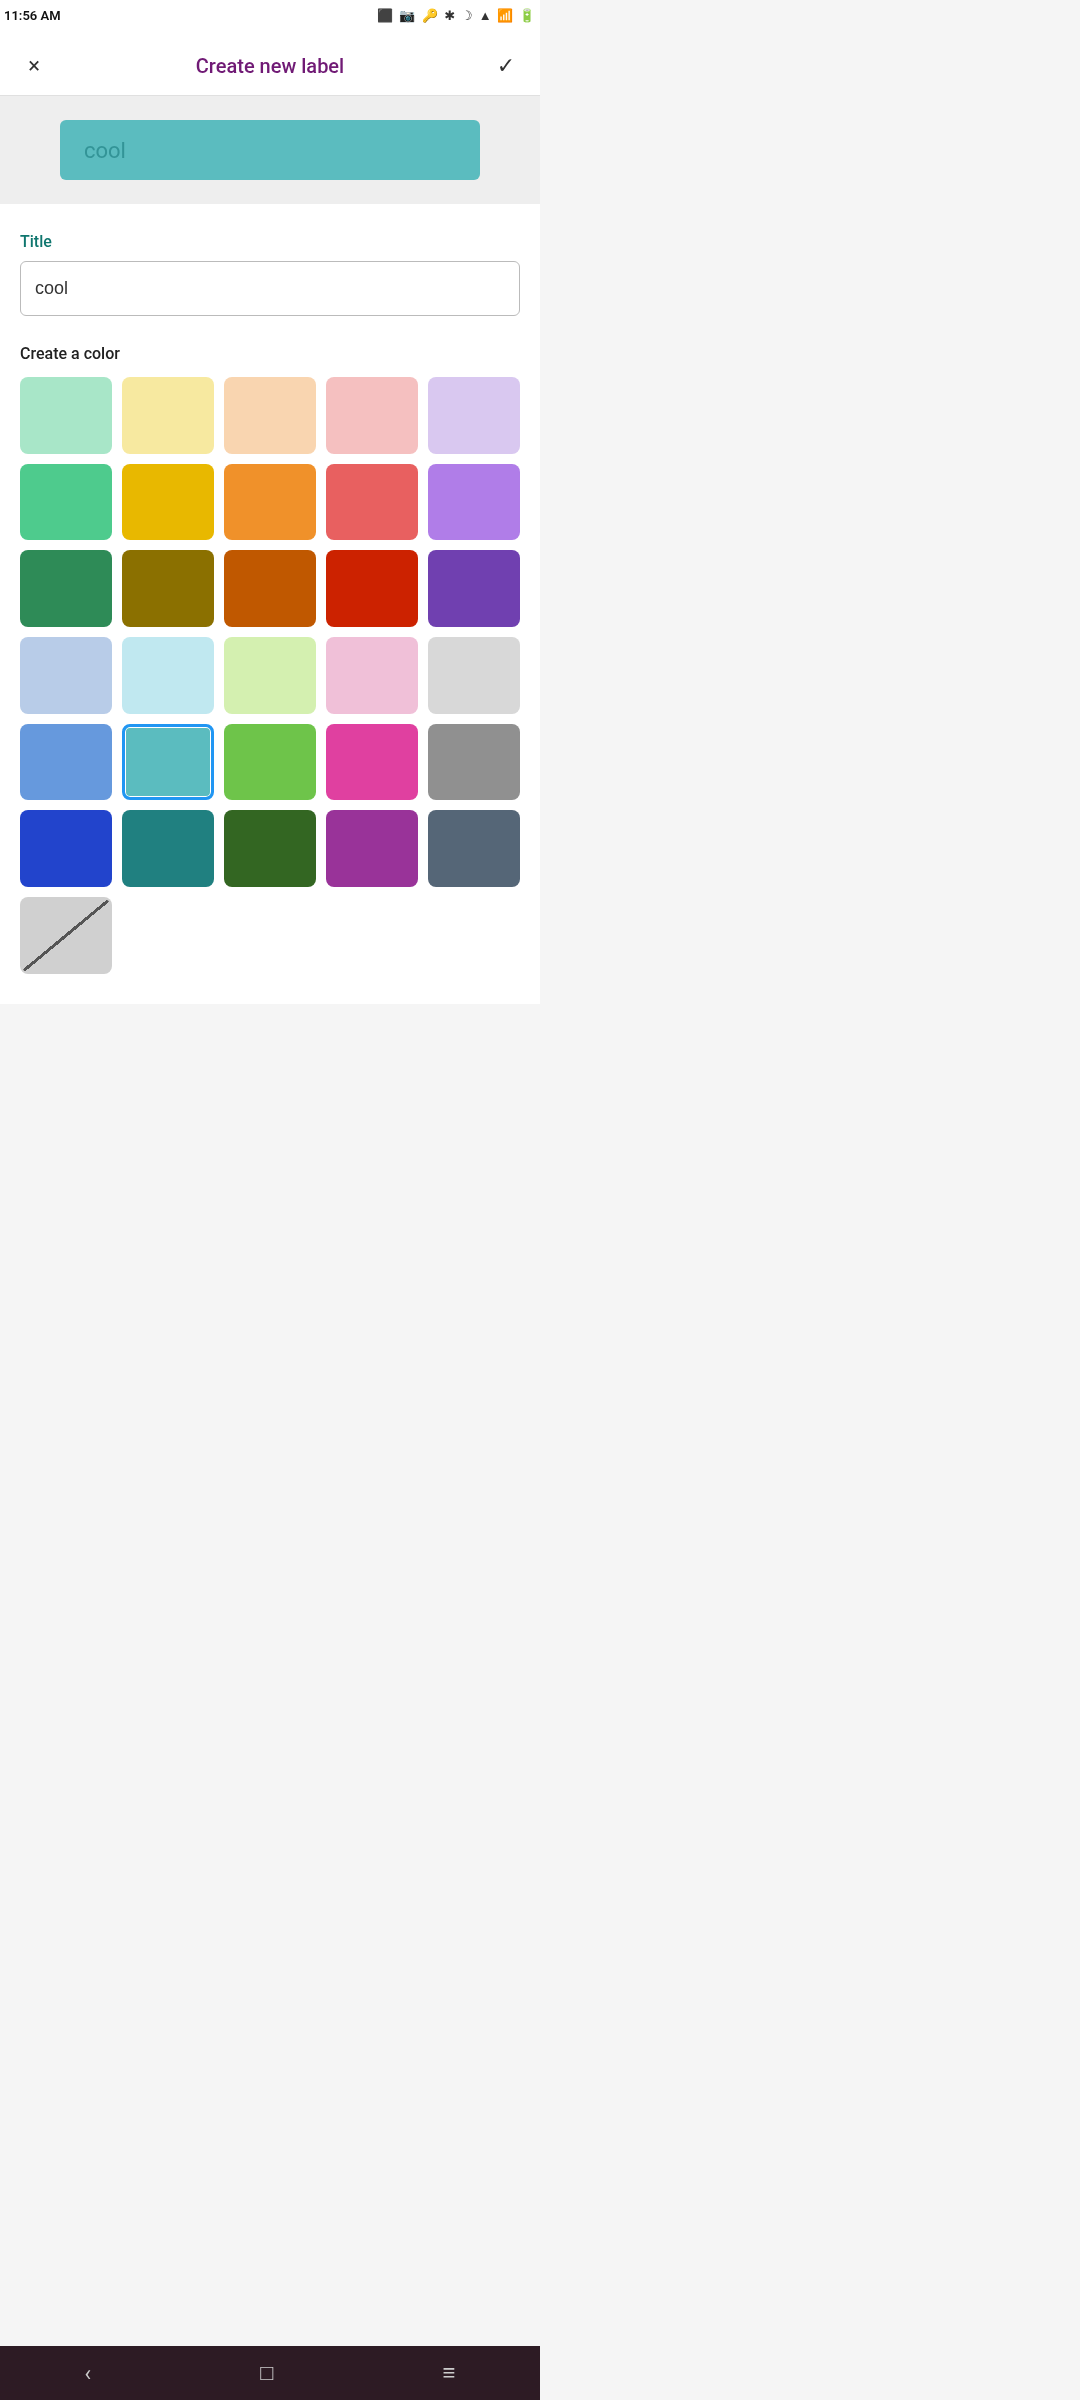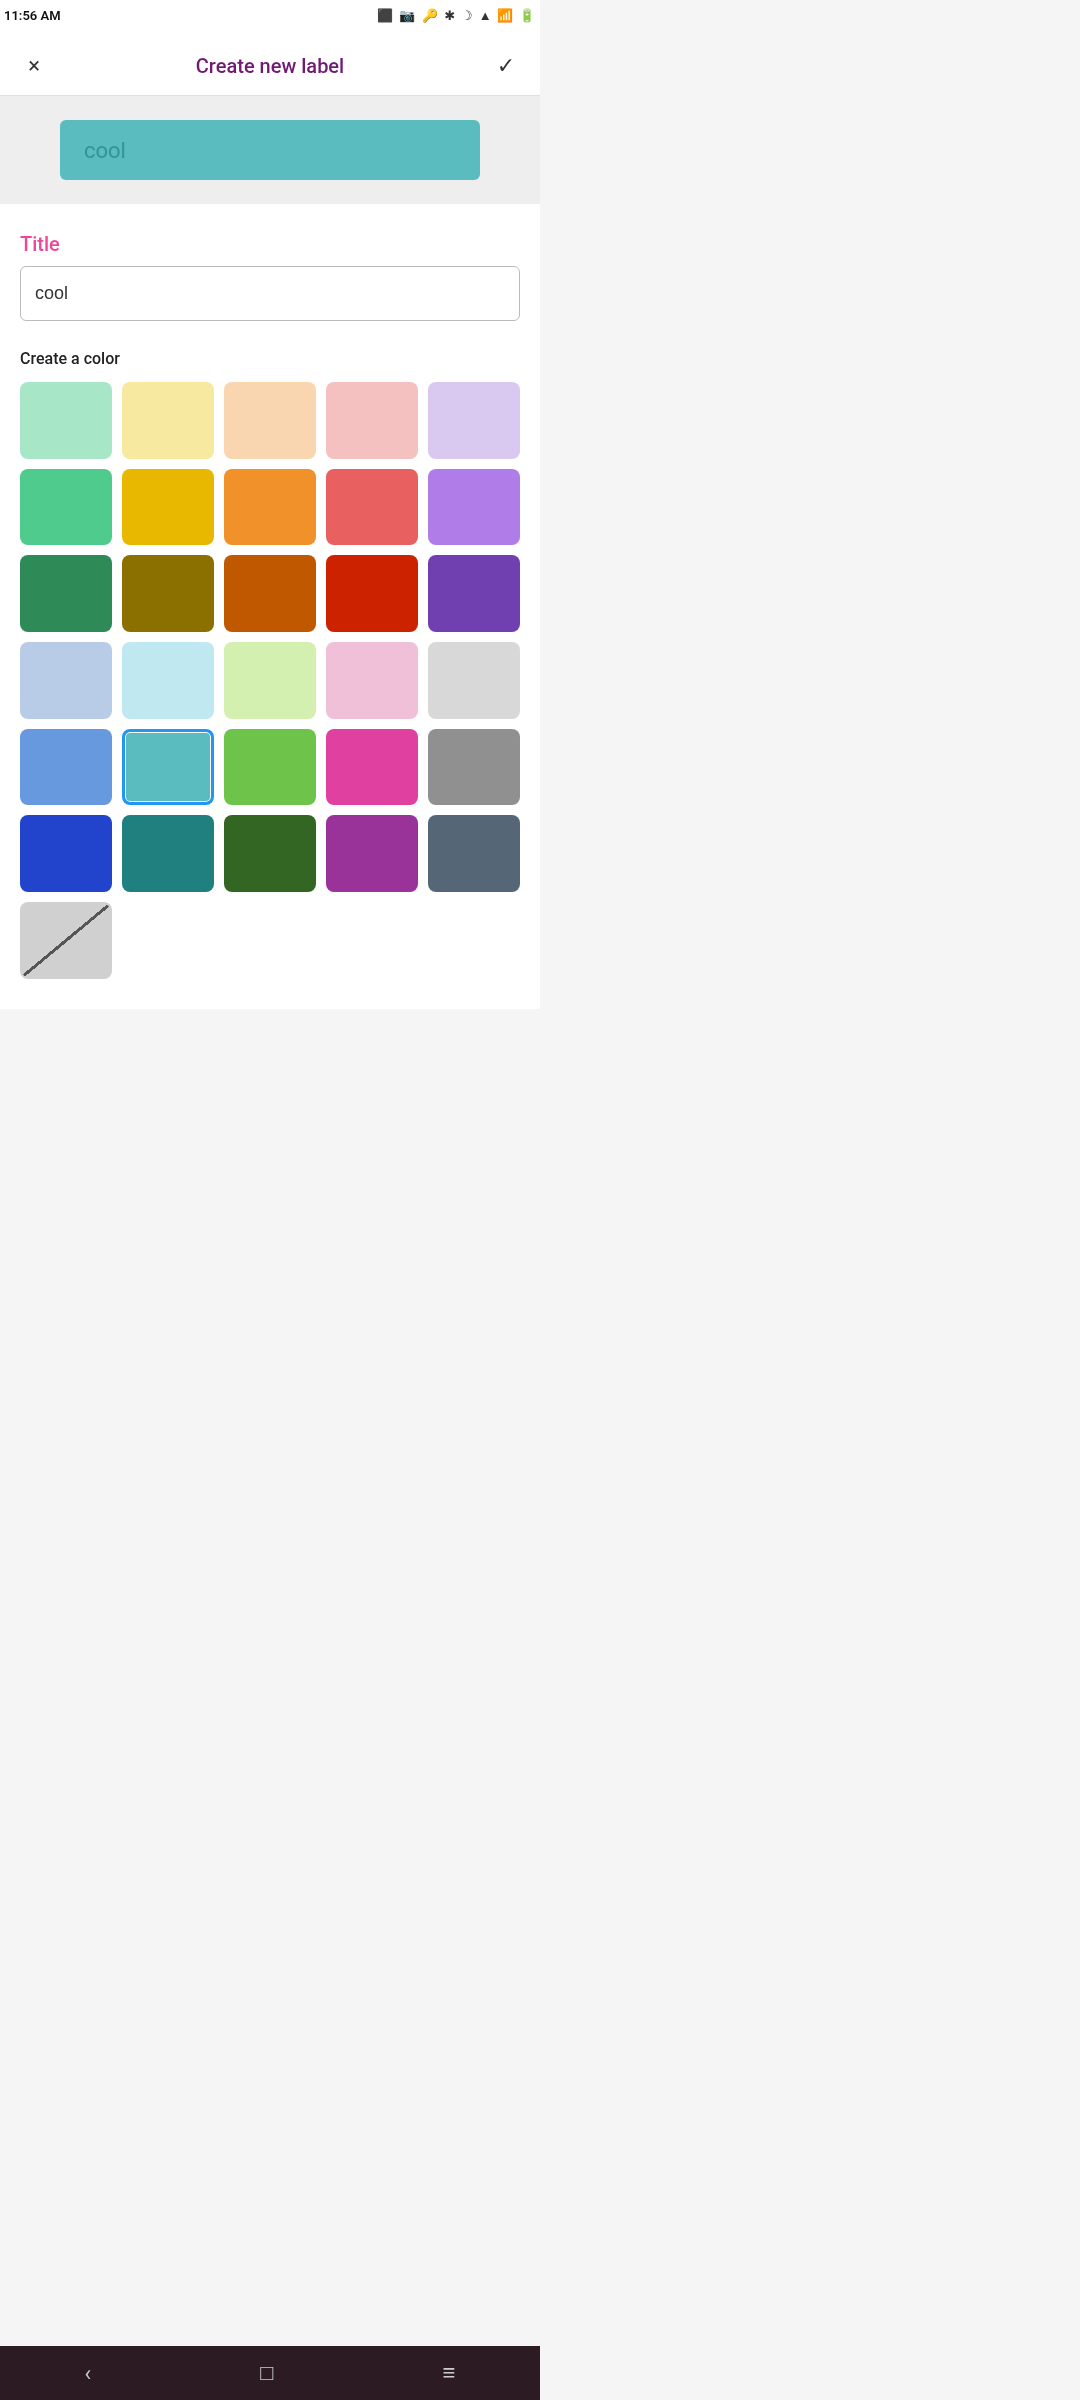--- a/index.html
+++ b/index.html
@@ -99,23 +99,23 @@
       font-weight: 400;
     }
 
     
     .main-content {
       background: #fff;
       padding: 28px 20px 20px;
     }
 
     .section-label {
-      font-size: 20px;
+      font-size: 16px;
       font-weight: 500;
-      color: #ec4899;
+      color: #0f766e;
       margin-bottom: 10px;
     }
 
     .title-input {
       width: 100%;
       border: 1.5px solid #bbb;
       border-radius: 6px;
       padding: 16px 14px;
       font-size: 18px;
       color: #333;

